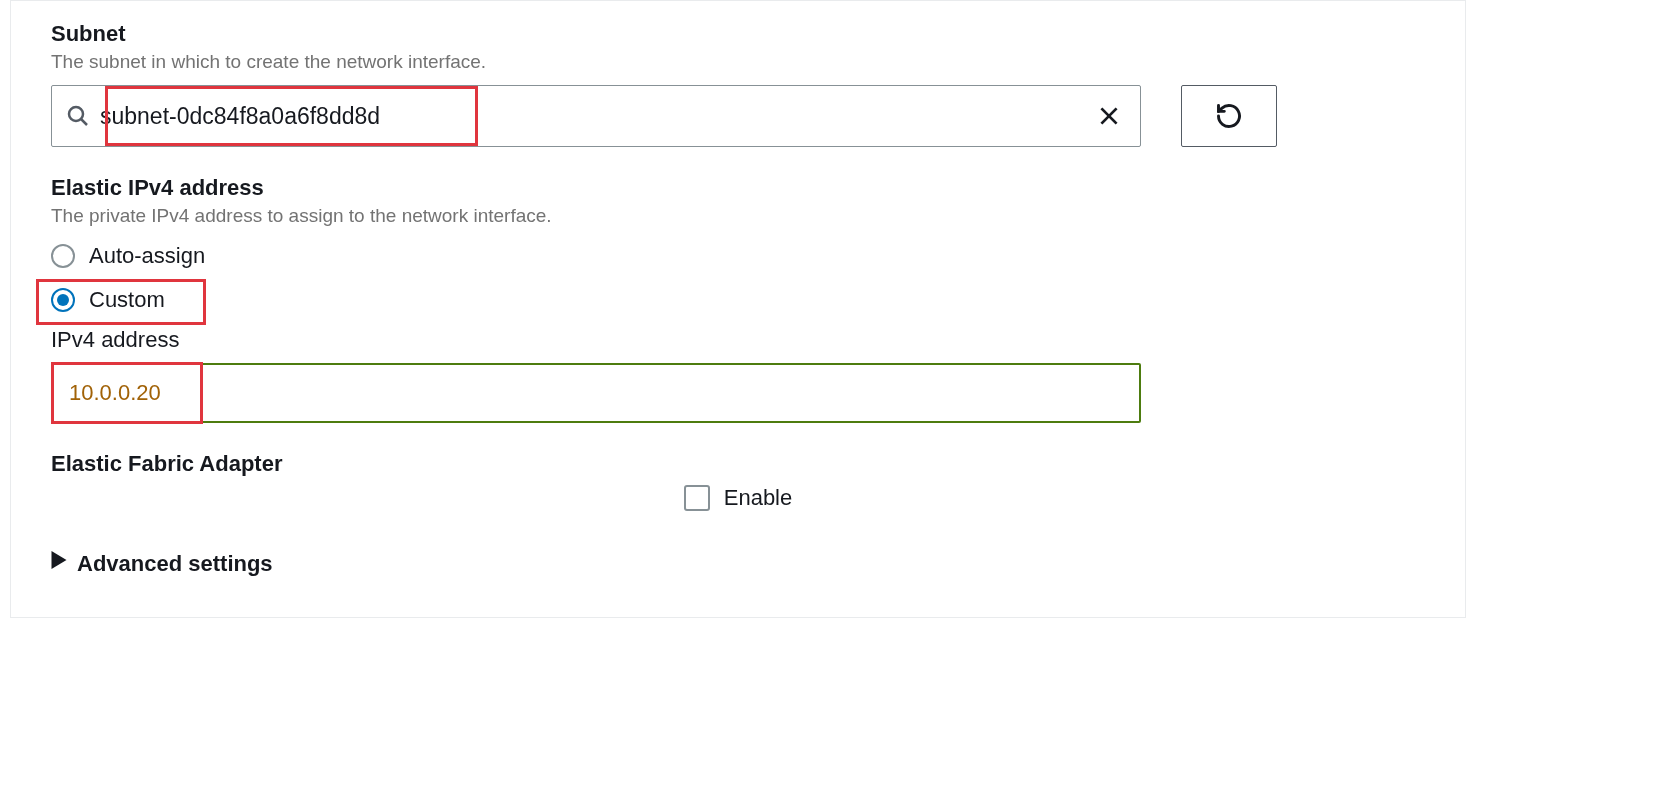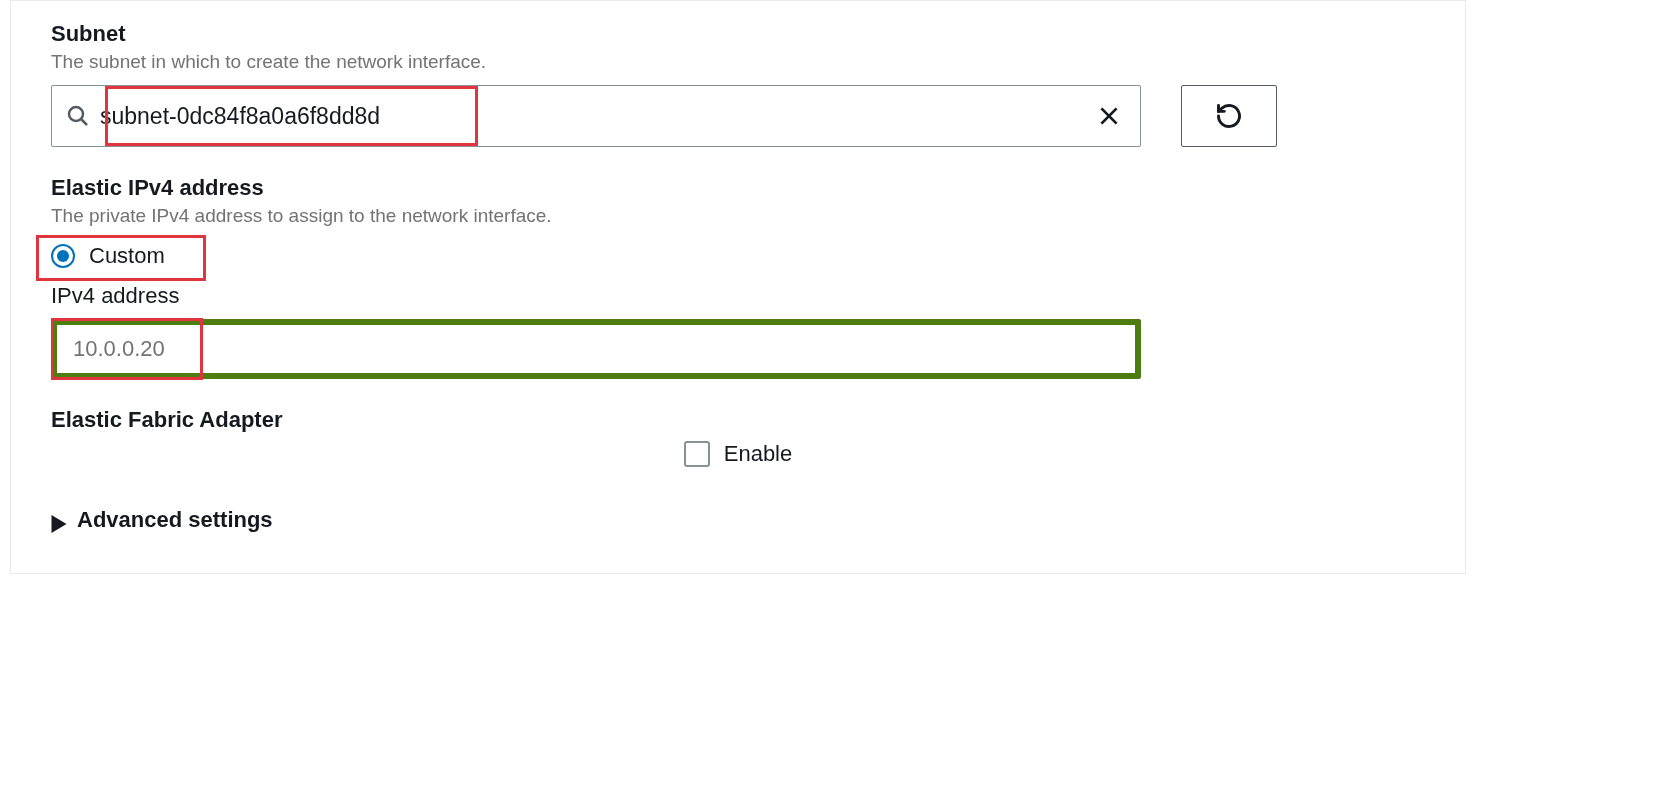--- a/index.html
+++ b/index.html
@@ -142,25 +142,25 @@
     margin-top: 8px;
     margin-bottom: 10px;
   }
   .text-input-wrap {
     position: relative;
     width: 1090px;
   }
   .text-input {
     width: 100%;
     height: 60px;
-    border: 6px solid #4d7c0f;
+    border: 2px solid #4d7c0f;
     border-radius: 2px;
     padding: 8px 16px;
     font-size: 22px;
-    color: #737373;
+    color: #a16207;
     outline: none;
   }
   .hl-ip {
     left: 0px;
     top: -1px;
     width: 152px;
     height: 62px;
   }
   .checkbox-row {
     display: flex;
@@ -176,21 +176,21 @@
     border-radius: 3px;
     background: #fff;
     cursor: pointer;
   }
   .checkbox-label {
     font-size: 22px;
     color: #16191f;
   }
   .expander {
     display: flex;
-    align-items: flex-end;
+    align-items: flex-start;
     gap: 10px;
     margin-top: 40px;
     cursor: pointer;
   }
   .expander-icon {
     color: #16191f;
   }
   .expander-label {
     font-size: 22px;
     font-weight: 700;
@@ -233,20 +233,24 @@
           </svg>
         </span>
       </button>
     </div>
   </div>
 
   <div class="field-group">
     <div class="field-label">Elastic IPv4 address</div>
     <div class="field-help">The private IPv4 address to assign to the network interface.</div>
 
+    <div class="radio-row">
+      <span class="radio"></span>
+      <span class="radio-label">Auto-assign</span>
+    </div>
 
     <div class="radio-row" style="position:relative;">
       <span class="radio checked"></span>
       <span class="radio-label">Custom</span>
       <div class="highlight-box hl-custom"></div>
     </div>
 
     <div class="sub-label">IPv4 address</div>
     <div class="text-input-wrap">
       <input class="text-input" type="text" value="10.0.0.20" style="">

